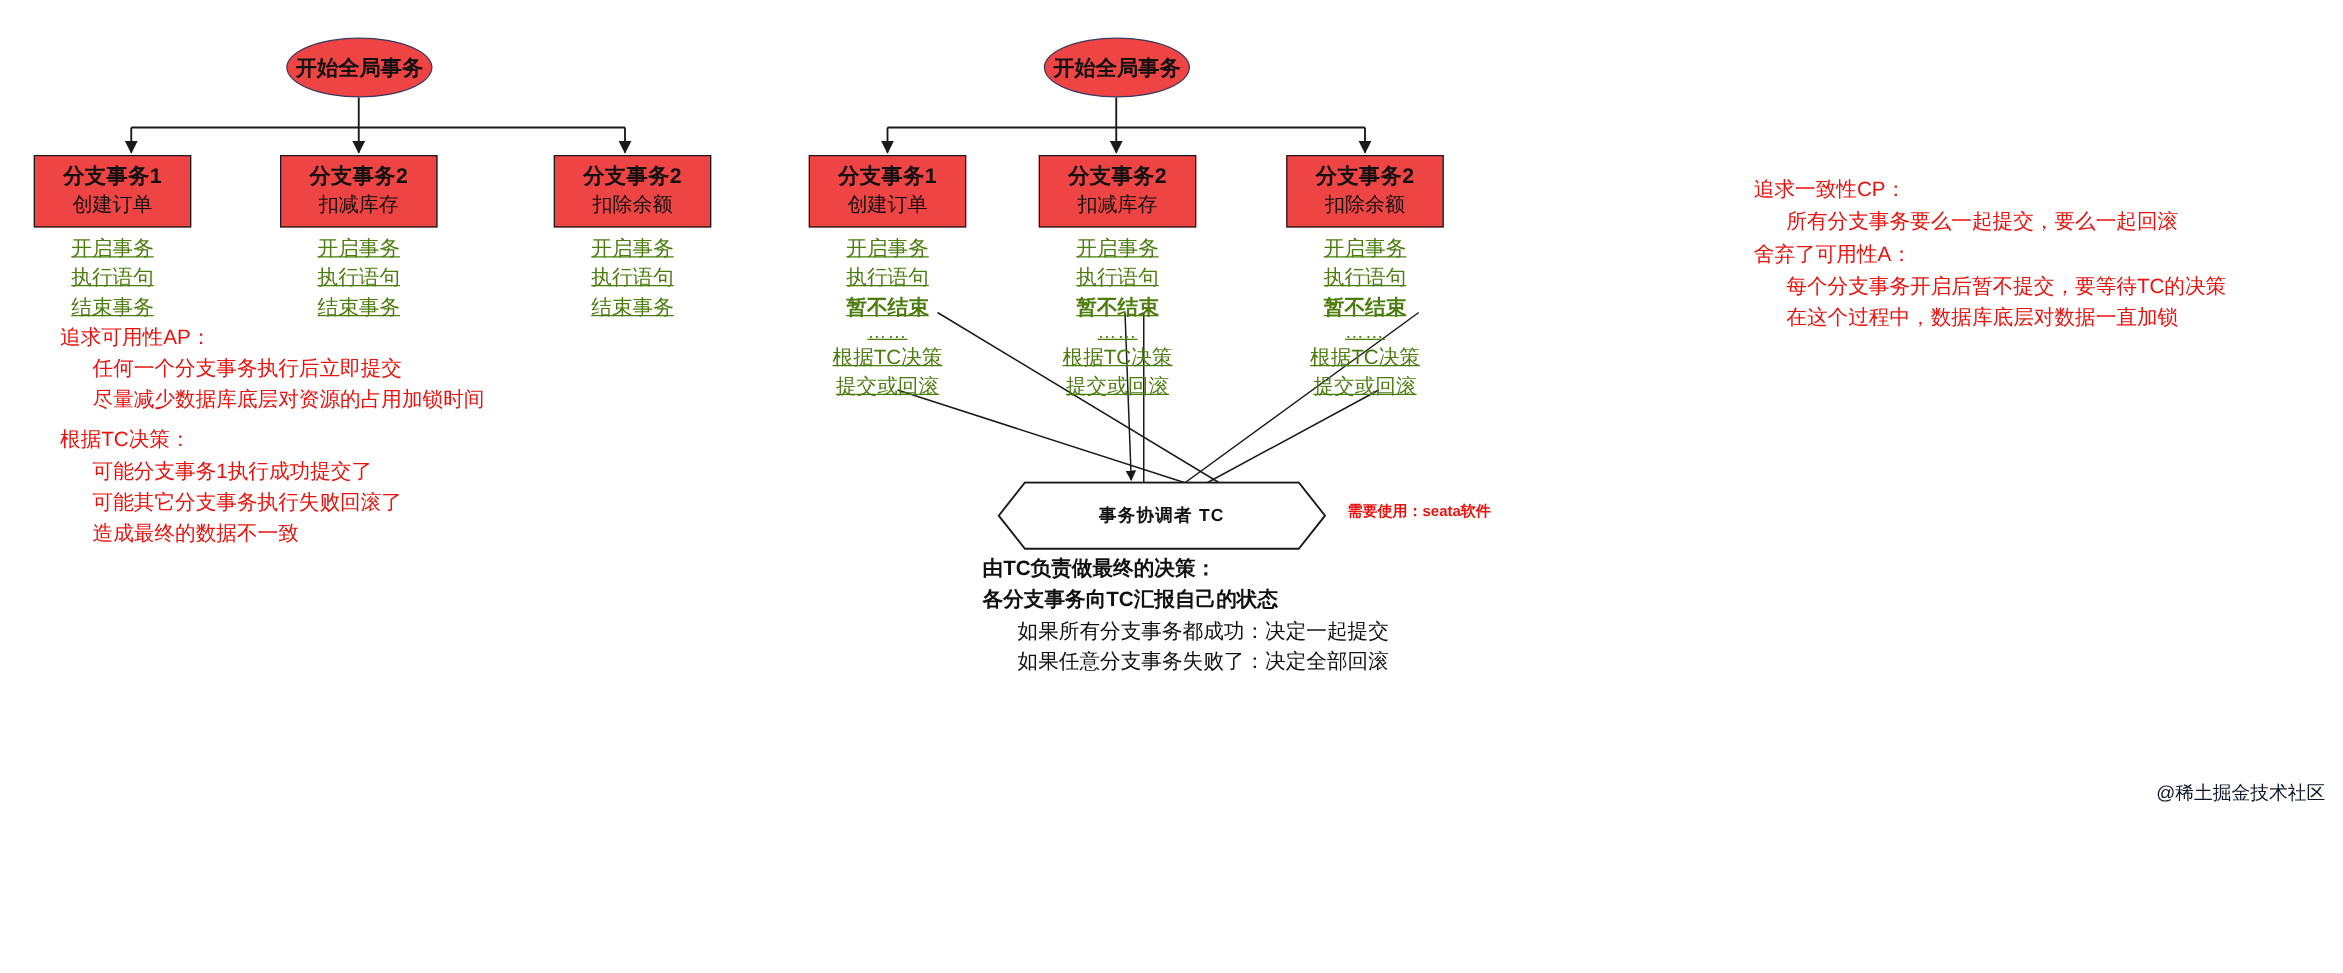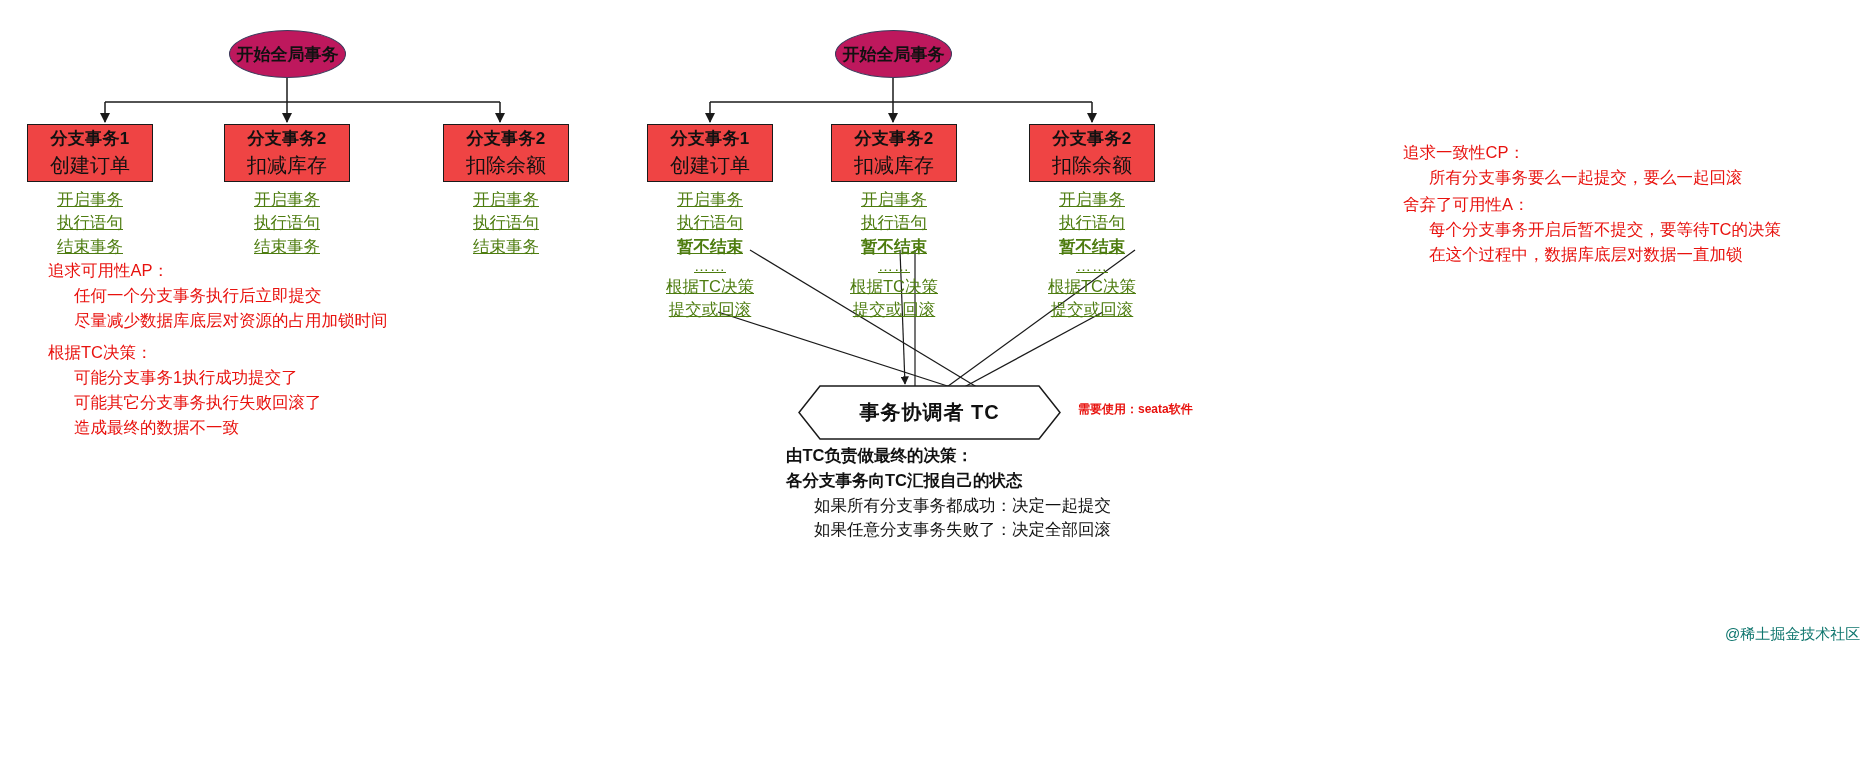--- a/index.html
+++ b/index.html
@@ -38,30 +38,30 @@
     justify-content: center;
     align-items: center;
     line-height: 1.28;
   }
   .node-box .nb-title {
     font-weight: bold;
     font-size: 17px;
     letter-spacing: .3px;
   }
   .node-box .nb-sub {
-    font-size: 20px;
+    font-size: 16px;
     font-weight: normal;
     margin-top: 3px;
   }
   .ellipse-node {
     position: absolute;
     box-sizing: border-box;
     border: 1.4px solid #3b3b5c;
     border-radius: 50%;
-    background: #be185d;
+    background: #ef4444;
     display: flex;
     align-items: center;
     justify-content: center;
     font-weight: bold;
     font-size: 17px;
   }
   .step-list {
     position: absolute;
     text-align: center;
     font-size: 16.5px;
@@ -102,21 +102,21 @@
     justify-content: center;
   }
   .tc-hex svg {
     position: absolute;
     left: 0;
     top: 0;
   }
   .tc-label {
     position: relative;
     font-weight: bold;
-    font-size: 20px;
+    font-size: 14px;
     letter-spacing: 1px;
     color: #111;
     z-index: 2;
   }
   .tc-red {
     position: absolute;
     font-weight: bold;
     font-size: 12px;
     color: #e8120e;
     white-space: nowrap;
@@ -131,21 +131,21 @@
   .tc-desc .bold {
     display: block;
     font-weight: bold;
   }
   .tc-desc .ind {
     display: block;
     padding-left: 28px;
   }
   .watermark {
     position: absolute;
-    color: #0f766e;
+    color: #0f172a;
     font-size: 15px;
     white-space: nowrap;
   }
 </style>
 </head>
 <body>
 
 <div id="canvas">
 
   <svg class="edges" viewBox="0 0 1874 778" xmlns="http://www.w3.org/2000/svg">

